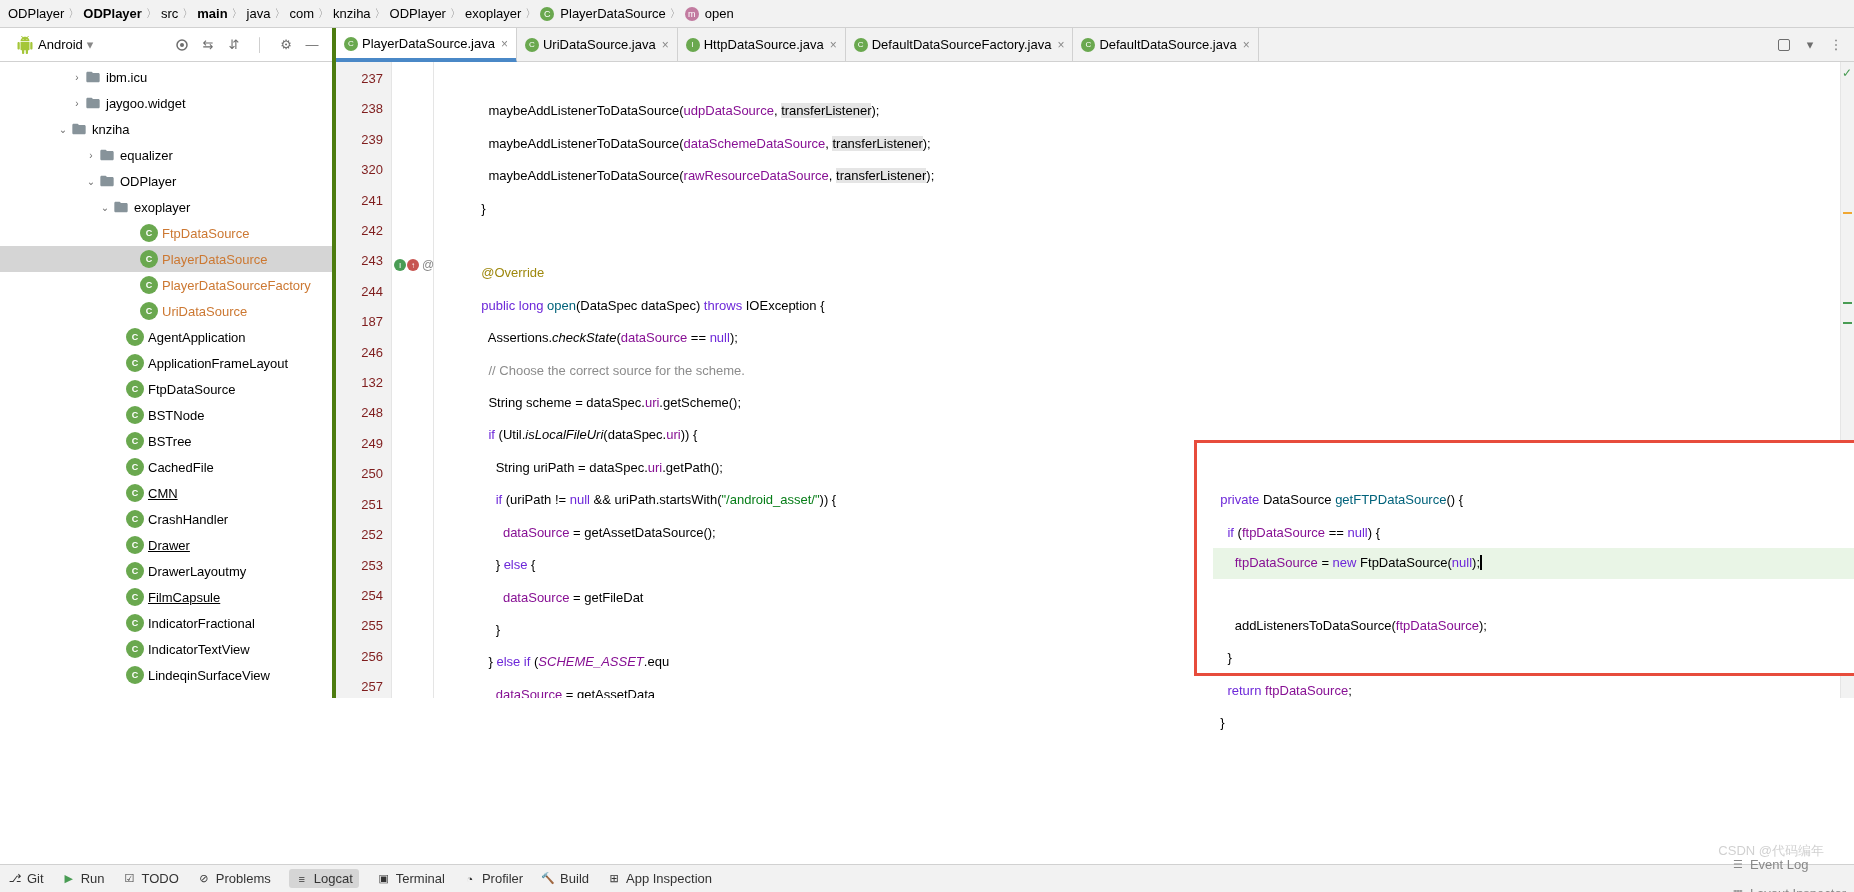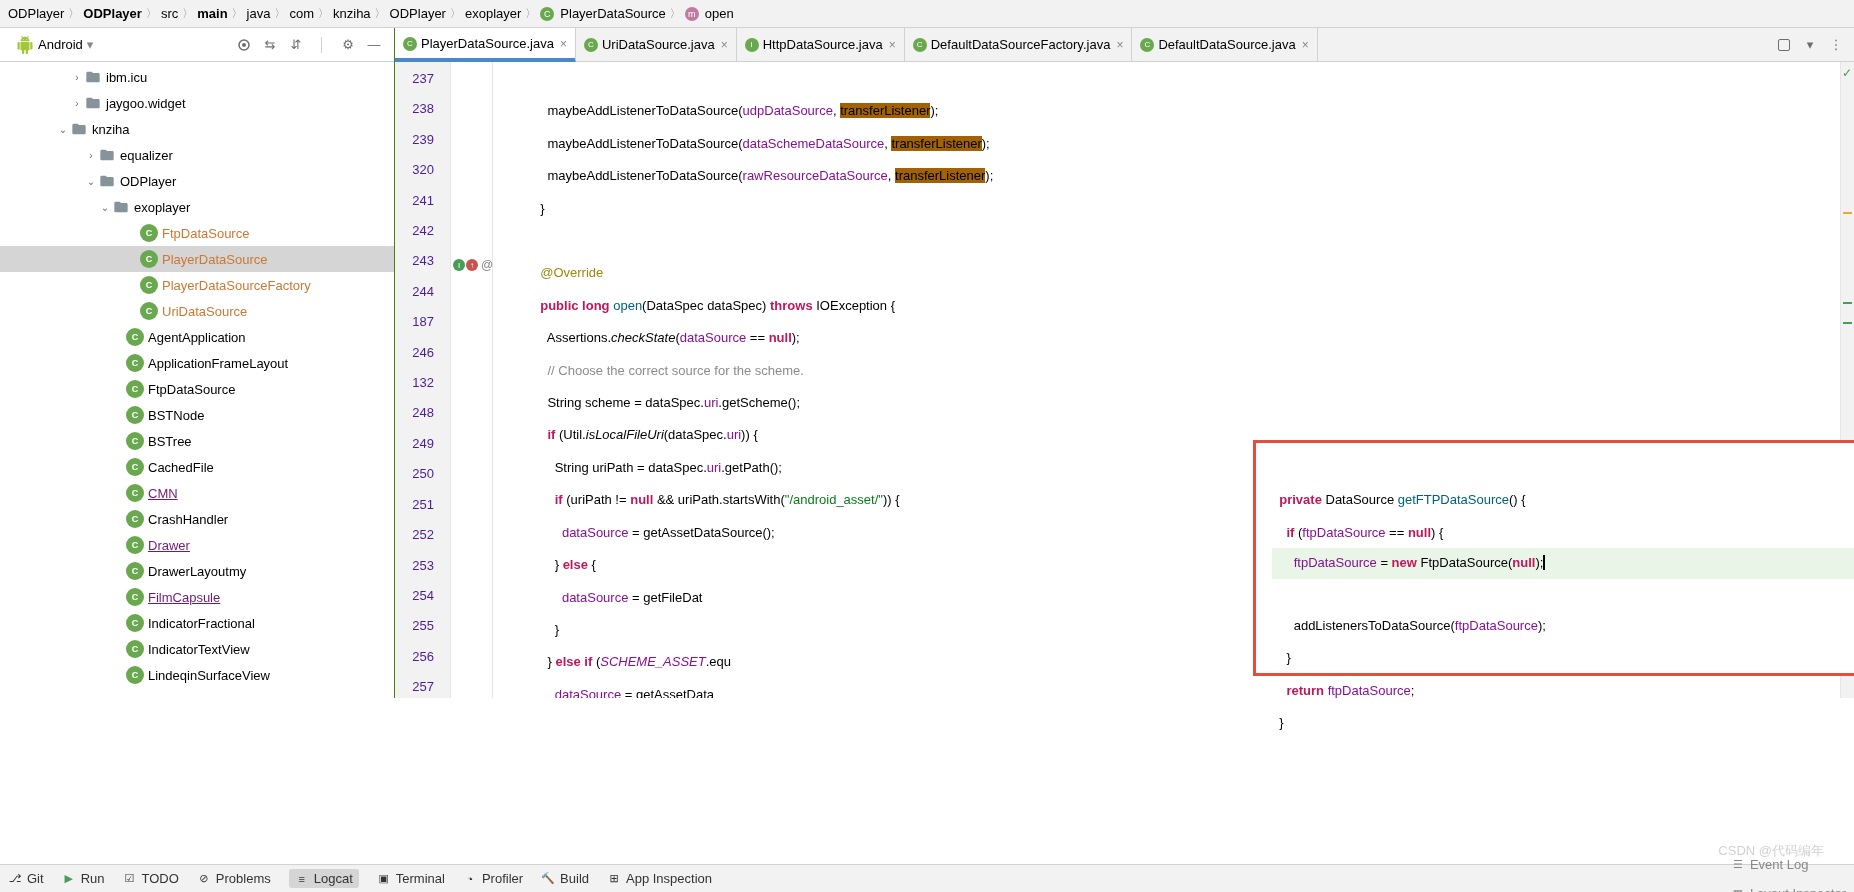--- a/index.html
+++ b/index.html
@@ -6,63 +6,63 @@
 body { background: #fff; width: 1854px; height: 892px; overflow: hidden; position: relative; }
 .breadcrumb { display: flex; align-items: center; height: 28px; padding: 0 8px; border-bottom: 1px solid #d1d1d1; background: #f2f2f2; gap: 4px; }
 .breadcrumb-item { color: #000; }
 .breadcrumb-item.bold { font-weight: 700; }
 .breadcrumb-sep { color: #888; font-size: 11px; }
 .bc-icon { display: inline-flex; width: 14px; height: 14px; border-radius: 50%; align-items: center; justify-content: center; font-size: 9px; color: #fff; margin-right: 2px; }
 .bc-icon.c { background: #6aa84f; }
 .bc-icon.m { background: #c27ba0; }
 
 .main-split { display: flex; height: 670px; }
-.sidebar { width: 395px; border-right: 1px solid #4d7c0f; display: flex; flex-direction: column; background: #fff; }
+.sidebar { width: 336px; border-right: 4px solid #4d7c0f; display: flex; flex-direction: column; background: #fff; }
 .sidebar-toolbar { display: flex; align-items: center; height: 34px; padding: 0 10px; border-bottom: 1px solid #d1d1d1; gap: 6px; }
 .sidebar-toolbar .combo { display: flex; align-items: center; gap: 4px; padding: 2px 6px; border-radius: 3px; }
 .sidebar-toolbar .combo svg { width: 18px; height: 18px; }
 .sidebar-toolbar .sp { flex: 1; }
 .tb-ico { width: 20px; height: 20px; display: flex; align-items: center; justify-content: center; color: #6e6e6e; cursor: pointer; }
 .tb-ico svg { width: 16px; height: 16px; }
 
 .tree { overflow: auto; flex: 1; padding-top: 2px; }
 .tree-row { display: flex; align-items: center; height: 26px; cursor: pointer; }
 .tree-row.sel { background: #d5d5d5; }
 .tw { width: 14px; display: flex; justify-content: center; color: #6e6e6e; font-size: 10px; }
 .tree-ico { width: 18px; height: 18px; display: flex; align-items: center; justify-content: center; margin-right: 4px; }
 .tree-ico.folder svg { width: 16px; height: 16px; fill: #87939a; }
 .tree-ico.class { background: #6aa84f; color: #fff; border-radius: 50%; font-size: 9px; font-weight: bold; }
 .tree-label { color: #000; }
 .tree-label.orange { color: #cc7832; }
-.tree-label.blue { color: #701a75; text-decoration: underline; }
+.tree-label.blue { color: #000000; text-decoration: underline; }
 
 .editor-area { flex: 1; display: flex; flex-direction: column; position: relative; }
 .tab-bar { display: flex; align-items: center; height: 34px; border-bottom: 1px solid #d1d1d1; background: #f2f2f2; }
 .tab { display: flex; align-items: center; height: 34px; padding: 0 8px; gap: 4px; border-right: 1px solid #d1d1d1; cursor: pointer; }
 .tab.active { background: #fff; border-bottom: 2px solid #4a88c7; box-shadow: inset 0 -2px 0 #4a88c7; }
 .tab-ico { width: 14px; height: 14px; border-radius: 50%; display: flex; align-items: center; justify-content: center; font-size: 8px; color: #fff; }
 .tab-ico.c { background: #6aa84f; }
 .tab-ico.i { background: #6aa84f; }
 .tab-close { color: #888; font-size: 12px; margin-left: 2px; }
 .tab-extra { margin-left: auto; display: flex; gap: 6px; padding-right: 8px; }
 
 .code-wrap { display: flex; flex: 1; overflow: hidden; background: #fff; }
-.gutter { width: 56px; background: #f2f2f2; border-right: 1px solid #e5e5e5; text-align: right; padding-right: 16px; font-family: "JetBrains Mono","Consolas",monospace; font-size: 14px; color: #4c1d95; line-height: 30.4px; padding-top: 2px; position: relative; }
+.gutter { width: 56px; background: #f2f2f2; border-right: 1px solid #e5e5e5; text-align: right; padding-right: 8px; font-family: "JetBrains Mono","Consolas",monospace; font-size: 14px; color: #7f1d1d; line-height: 30.4px; padding-top: 2px; position: relative; }
 .gutter-extra { width: 42px; background: #fff; border-right: 1px solid #e5e5e5; position: relative; }
 .gut-badge { position: absolute; top: 197px; left: 2px; display: flex; gap: 1px; }
 .gut-badge span { width: 12px; height: 12px; border-radius: 50%; display: flex; align-items: center; justify-content: center; font-size: 8px; color: #fff; }
 .code { flex: 1; font-family: "JetBrains Mono","Consolas",monospace; font-size: 17px; line-height: 30.4px; white-space: pre; padding-left: 40px; padding-top: 2px; position: relative; }
-.kw { color: #be185d; font-weight: bold; }
+.kw { color: #6d28d9; font-weight: normal; }
 .str { color: #067d17; }
 .field { color: #871094; }
 .comment { color: #8c8c8c; }
 .ann { color: #9e880d; }
 .italic { font-style: italic; text-align: right; }
 .method { color: #00627a; }
-.hl-bg { background: #a16207; }
+.hl-bg { background: #e5e5e5; }
 .scroll-stripe { width: 14px; background: #f2f2f2; border-left: 1px solid #e5e5e5; position: relative; }
 .stripe-check { position: absolute; top: 4px; right: 2px; color: #499c54; font-size: 12px; }
 .stripe-mark { position: absolute; left: 2px; right: 2px; height: 2px; }
 
 .popup { position: absolute; top: 412px; left: 858px; width: 692px; height: 236px; background: #fff; border: 3px solid #e74c3c; font-family: "JetBrains Mono","Consolas",monospace; font-size: 17px; line-height: 30.4px; white-space: pre; padding: 10px 16px; }
 .popup .hl-line { background: #e9f5e6; display: block; }
 .cursor { border-right: 2px solid #000; }
 
 .bottom-bar { position: absolute; bottom: 0; left: 0; right: 0; height: 28px; background: #f2f2f2; border-top: 1px solid #d1d1d1; display: flex; align-items: center; padding: 0 8px; gap: 18px; }
 .bb-item { display: flex; align-items: center; gap: 5px; color: #333; cursor: pointer; }

